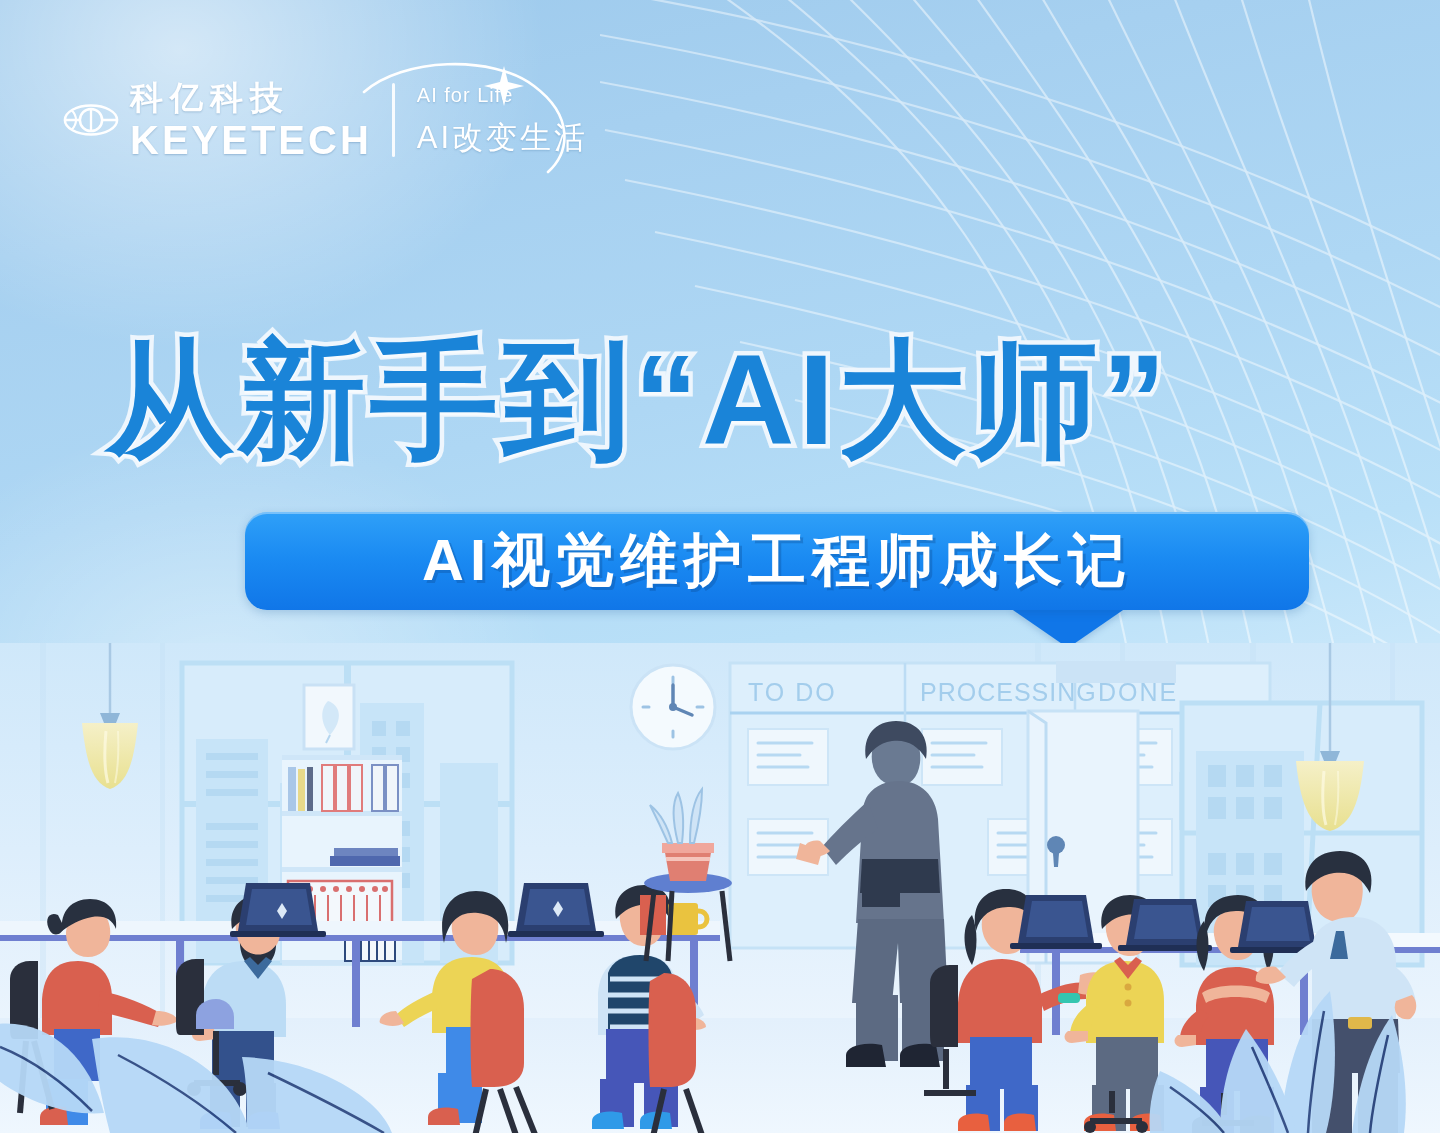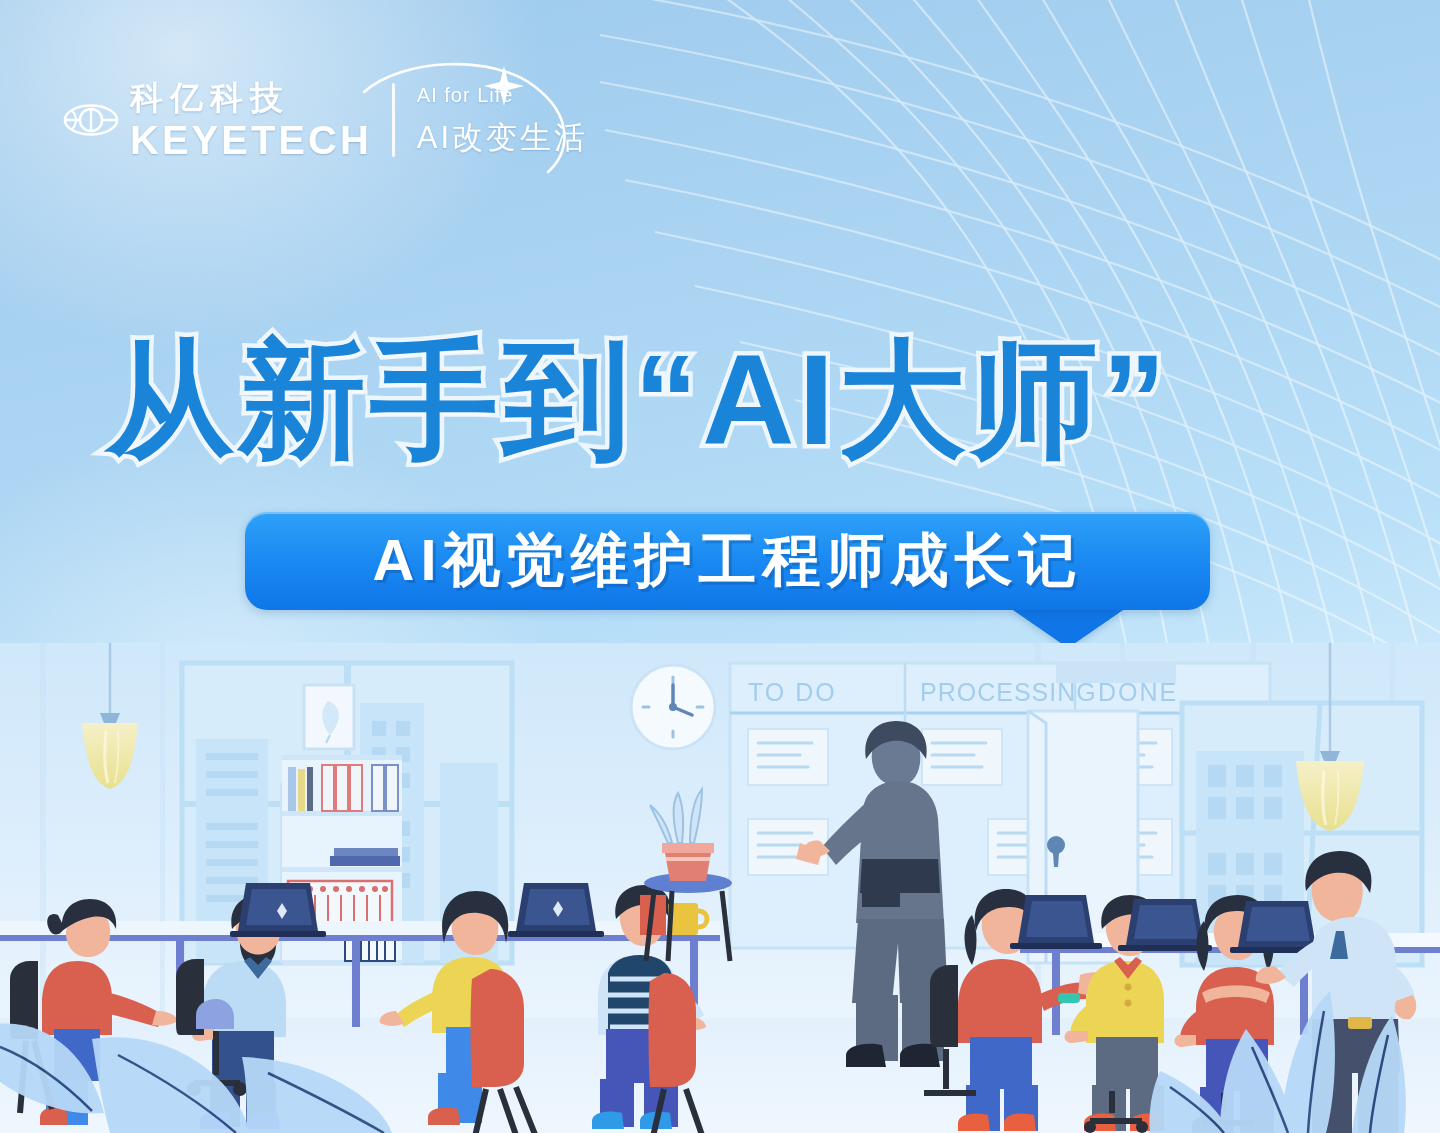--- a/index.html
+++ b/index.html
@@ -45,21 +45,21 @@
     color:#1a84d8;white-space:nowrap;
     -webkit-text-stroke:9px #eef6fd;
     paint-order:stroke fill;
     text-shadow:0 3px 0 rgba(255,255,255,.5);
     margin-left:48px;
   }
 
   
   .sub-wrap{position:absolute;left:245px;top:512px;width:965px;height:135px;}
   .sub-banner{
-    position:absolute;left:0;top:0;width:965px;height:98px;border-radius:22px;
+    position:absolute;left:0;top:0;width:1064px;height:98px;border-radius:22px;
     background:linear-gradient(180deg,#2fa0f8 0%,#1a8af2 48%,#1076e8 100%);
     box-shadow:0 3px 10px rgba(20,80,150,.22), inset 0 2px 0 rgba(255,255,255,.35);
     display:flex;align-items:center;justify-content:center;
   }
   .sub-text{
     font-size:58px;font-weight:700;color:#ffffff;letter-spacing:6px;white-space:nowrap;
     text-shadow:3px 3px 0 rgba(10,70,140,.30);
   }
   .sub-tail{
     position:absolute;left:765px;top:96px;width:0;height:0;

